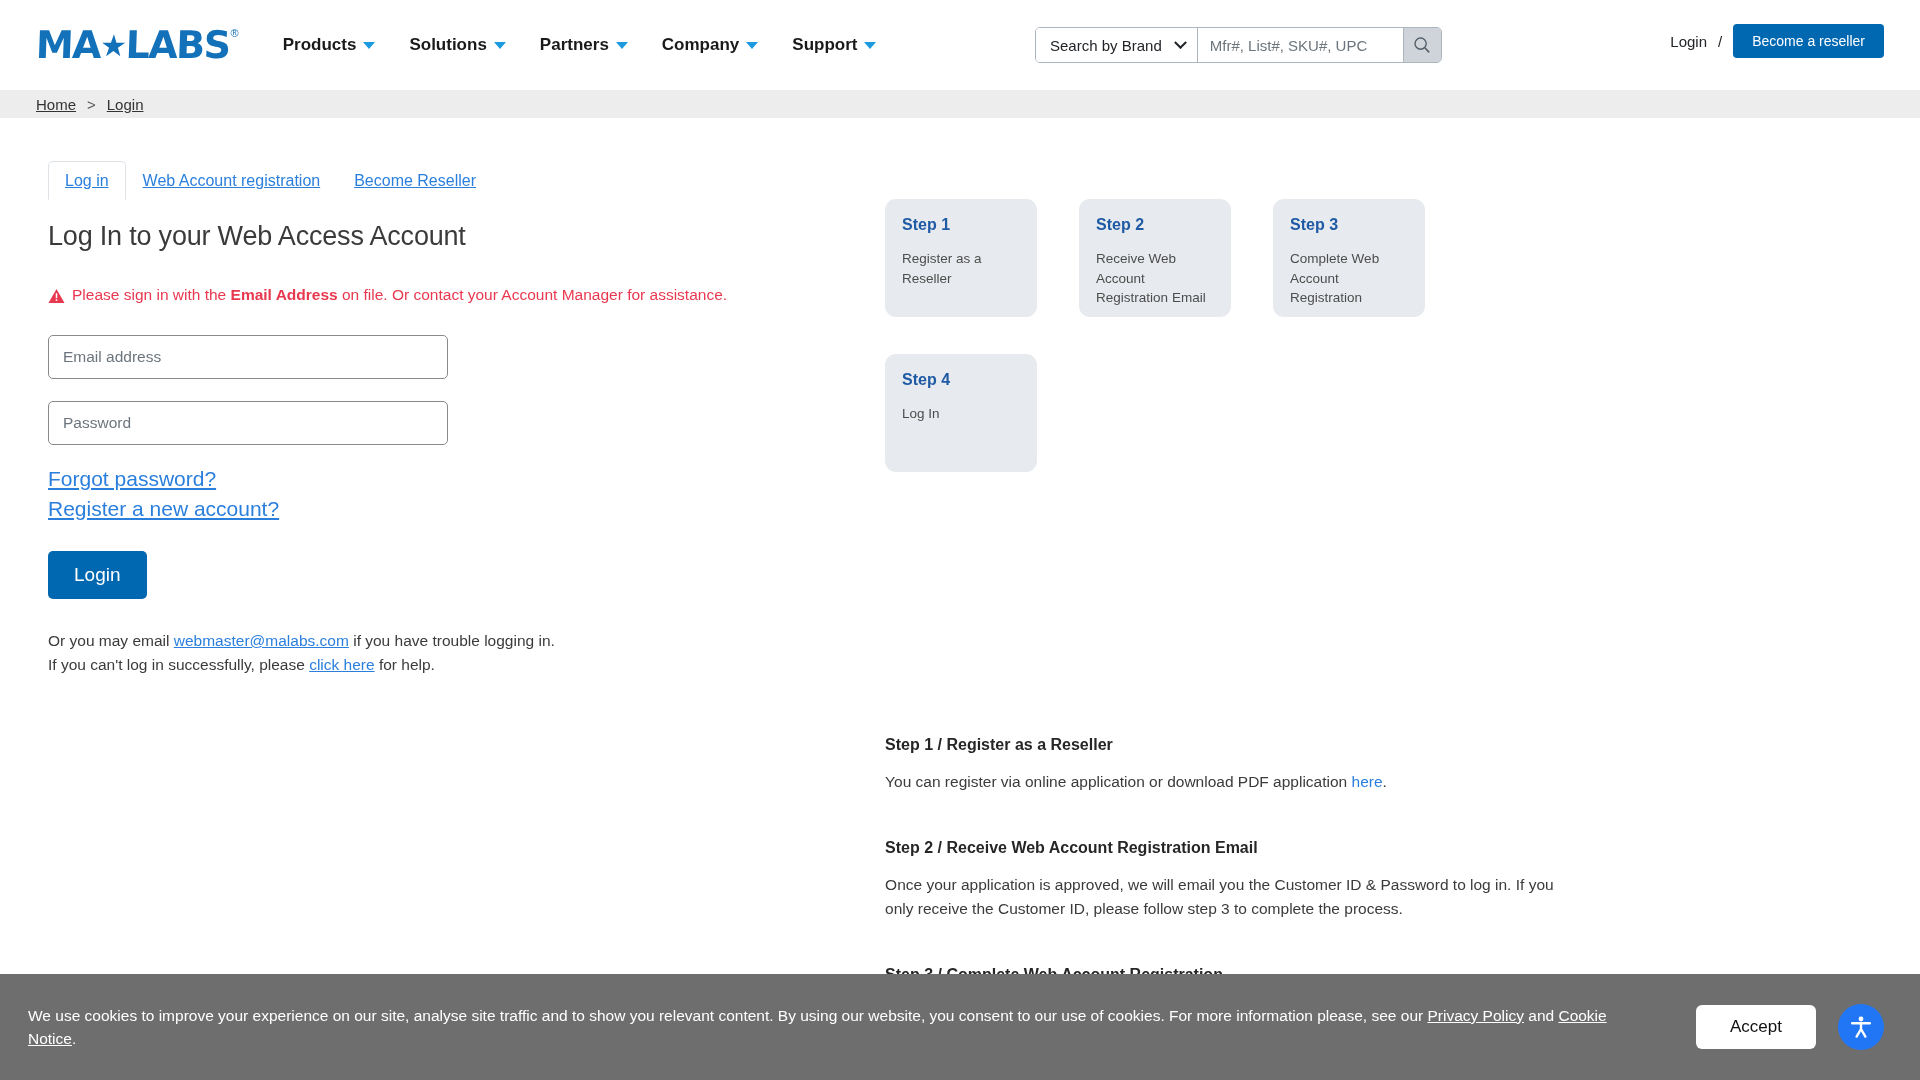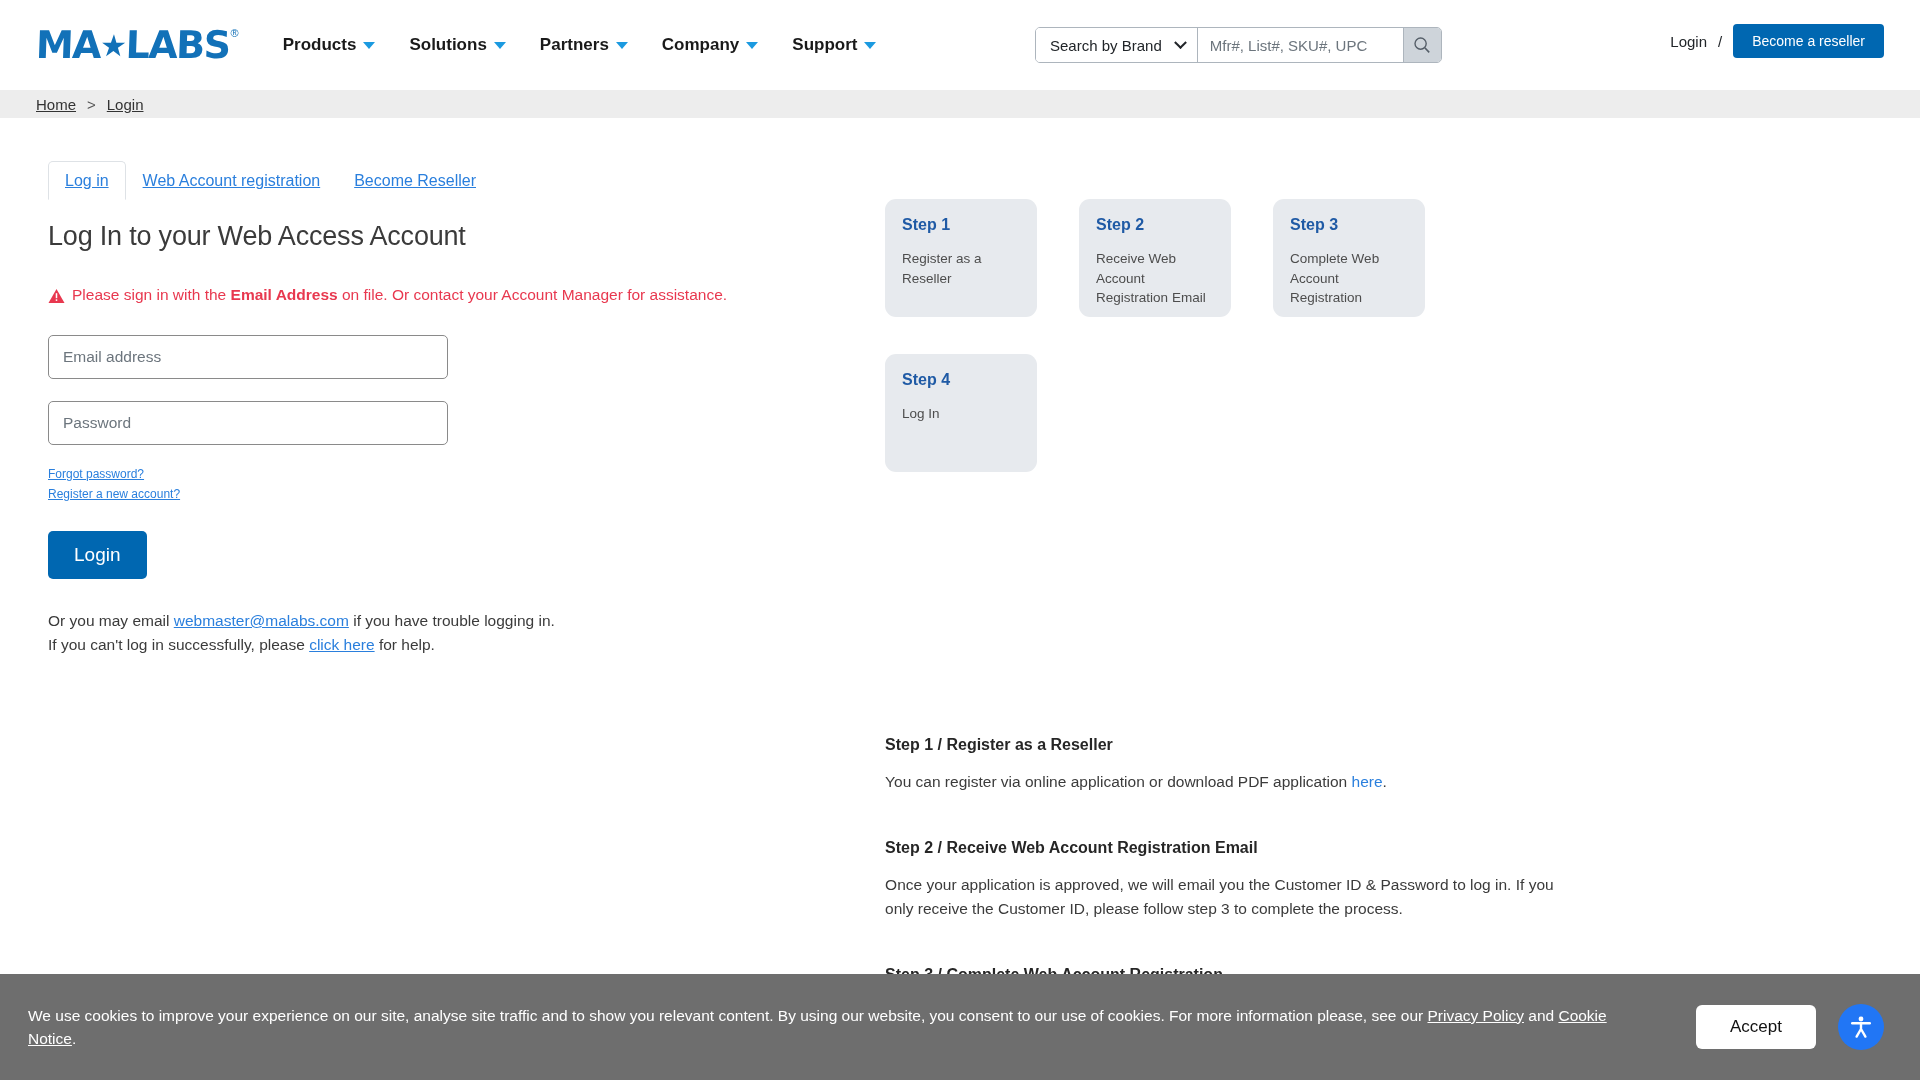--- a/index.html
+++ b/index.html
@@ -211,21 +211,21 @@
     font-family: "Liberation Sans", sans-serif;
     outline: none;
     display: block;
     margin-bottom: 22px;
     background: #fff;
   }
   .field::placeholder { color: #6c757d; }
   .small-links { margin-top: 14px; }
   .small-links a {
     display: block;
-    font-size: 12px;
+    font-size: 21px;
     color: #2a7fdd;
     text-decoration: underline;
     margin-bottom: 6px;
     cursor: pointer;
     width: fit-content;
   }
   .btn-login {
     margin-top: 24px;
     background: #0067b1;
     color: #fff;

